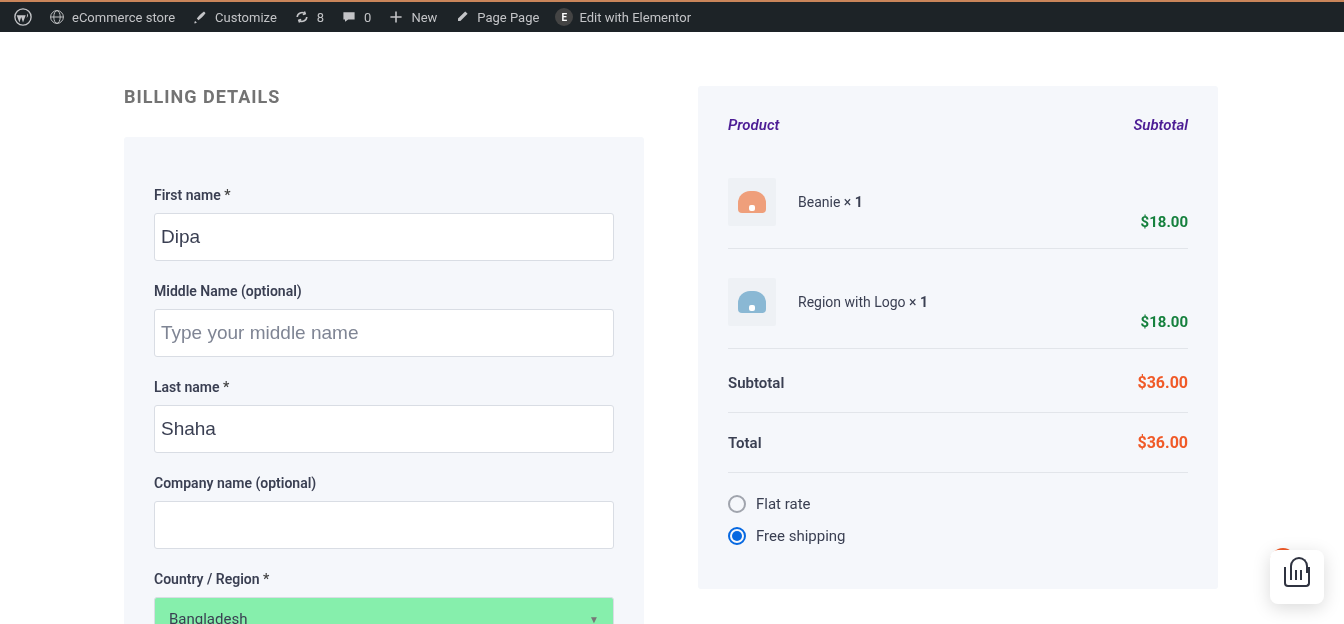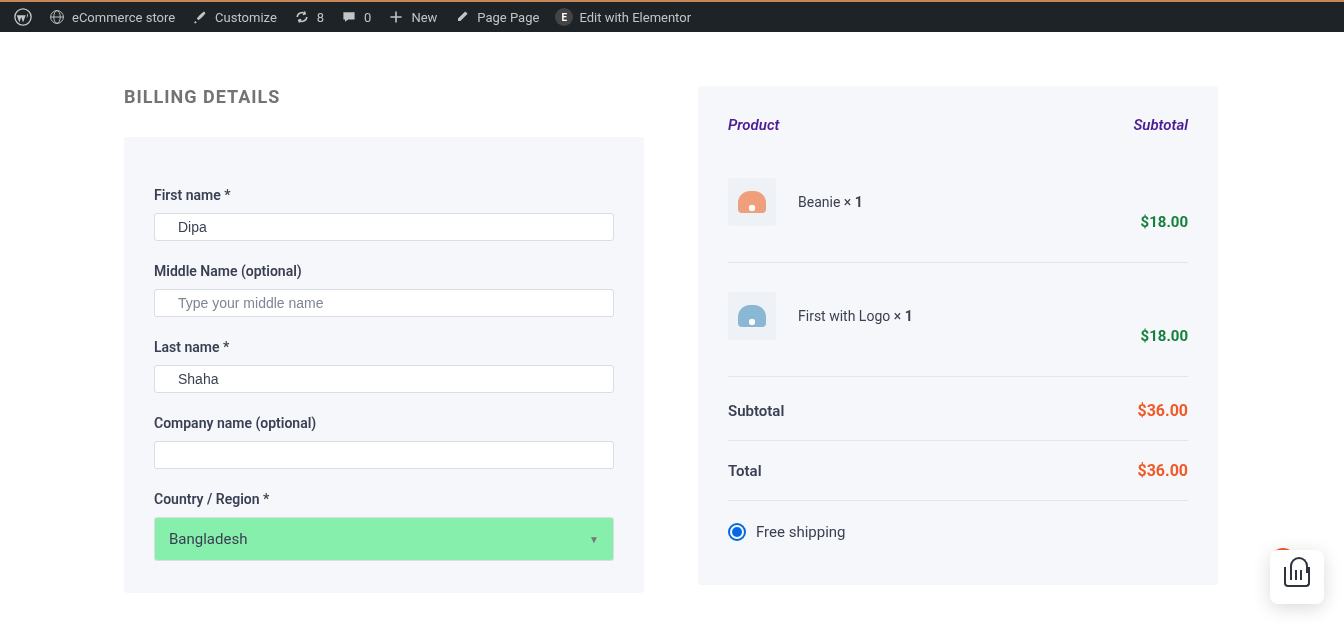--- a/index.html
+++ b/index.html
@@ -16,29 +16,29 @@
 
 
 .page { display: flex; gap: 54px; padding: 54px 124px 0 124px; align-items: flex-start; }
 .section-title { font-weight: 700; color: #737373; font-size: 18px; letter-spacing: 1px; margin-bottom: 30px; }
 
 .billing { width: 520px; }
 .billing-body { background: #f5f7fb; border-radius: 3px; padding: 30px 30px 10px 30px; }
 .field { margin-bottom: 22px; margin-top: 20px; }
 .field label { display: block; font-weight: 600; color: #3a3f52; font-size: 14px; margin-bottom: 10px; }
 .req { color: #444; }
-.field input[type="text"] { width: 100%; height: 28px; border: 1px solid #d9dde4; border-radius: 3px; background: #fff; padding: 0 23px; font-size: 14px; color: #3a3f52; }
+.field input[type="text"] { width: 100%; height: 48px; border: 1px solid #d9dde4; border-radius: 3px; background: #fff; padding: 0 6px; font-size: 19px; color: #3a3f52; }
 .field input[type="text"]::placeholder { color: #7f8594; }
 .select { width: 100%; height: 44px; border: 1px solid #d9dde4; border-radius: 3px; background: #86efac; padding: 0 14px; font-size: 15px; color: #3a3f52; display: flex; align-items: center; justify-content: space-between; cursor: pointer; }
 .chev { color: #777; font-size: 10px; }
 
 
 .order { width: 520px; background: #f5f7fb; border-radius: 3px; padding: 30px 30px 30px 30px; margin-top: 0; }
 .order-head { display: flex; justify-content: space-between; font-weight: 600; color: #4c1d95; font-size: 15px; margin-bottom: 39px; font-style: italic; }
-.prod-row { display: flex; align-items: center; border-bottom: 1px solid #e2e5ea; padding-bottom: 31px; margin-bottom: 24px; }
+.prod-row { display: flex; align-items: center; border-bottom: 1px solid #e2e5ea; padding-bottom: 17px; margin-bottom: 24px; }
 .thumb { width: 48px; height: 48px; background: #eef1f5; border-radius: 2px; display: flex; align-items: center; justify-content: center; margin-right: 22px; }
 .beanie-shape { width: 28px; height: 22px; border-radius: 12px 12px 4px 4px; position: relative; }
 .beanie-orange { background: #ef9f7b; }
 .beanie-blue { background: #8ab8d4; }
 .beanie-shape::after { content: ""; position: absolute; bottom: 2px; left: 50%; transform: translateX(-50%); width: 6px; height: 6px; background: #fff; border-radius: 2px; }
 .prod-name { font-size: 14px; color: #3a3f52; flex: 1; }
 .prod-name strong { font-weight: 700; }
 .price { font-weight: 700; color: #15803d; font-size: 15px; margin-top: 40px; }
 .total-row { display: flex; justify-content: space-between; align-items: center; border-bottom: 1px solid #e2e5ea; padding-bottom: 20px; margin-bottom: 20px; }
 .total-row:last-of-type { border-bottom: 1px solid #e2e5ea; }
@@ -179,36 +179,40 @@
         <span>Beanie</span><span> × </span><strong>1</strong>
       </div>
       <div class="price">$18.00</div>
     </div>
 
     <div class="prod-row">
       <div class="thumb">
           <div class="beanie-shape beanie-blue"></div>
         </div>
       <div class="prod-name">
-        <span>First with Logo</span><span> × </span><strong>1</strong>
+        <span>Region with Logo</span><span> × </span><strong>1</strong>
       </div>
       <div class="price">$18.00</div>
     </div>
 
     <div class="total-row">
       <span class="total-label">Subtotal</span>
       <span class="total-amt">$36.00</span>
     </div>
 
     <div class="total-row">
       <span class="total-label">Total</span>
       <span class="total-amt">$36.00</span>
     </div>
 
     <div class="ship-opts">
+      <div class="ship-row">
+        <span class="radio"></span>
+        <span>Flat rate</span>
+      </div>
       <div class="ship-row">
         <span class="radio on"></span>
         <span>Free shipping</span>
       </div>
     </div>
   </div>
 
 </div>
 
 <div class="cart-badge">2</div>

